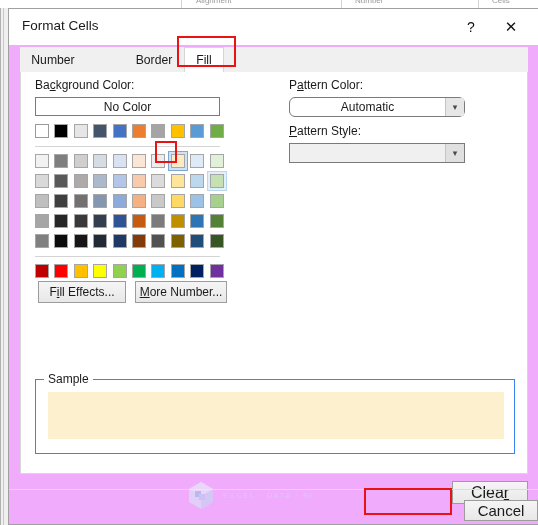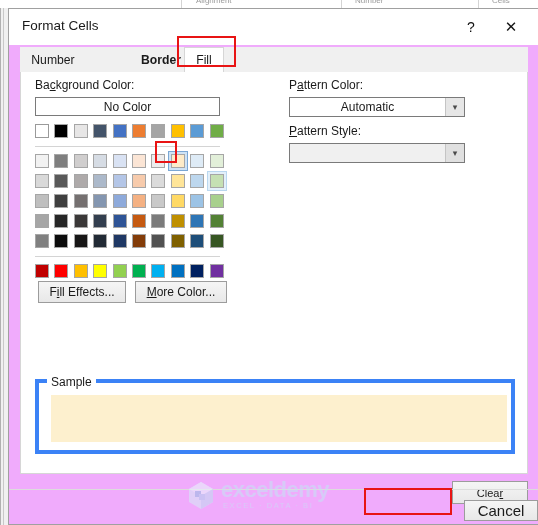--- a/index.html
+++ b/index.html
@@ -93,21 +93,21 @@
     border: 1px solid transparent;
     cursor: default;
   }
   .tab.active {
     background: #ffffff;
     border: 1px solid #d6d6d6;
     border-bottom: 1px solid #ffffff;
   }
   #tab-number { left: 2px;  width: 62px; }
   #tab-font   { left: 66px; width: 52px; }
-  #tab-border { left: 111px;width: 60px; font-weight: bold; }
+  #tab-border { left: 104px;width: 60px; }
   #tab-fill   { left: 164px;width: 40px; }
 
   
   .annot {
     position: absolute;
     border: 2.5px solid #e81414;
     pointer-events: none;
     z-index: 40;
   }
   #annot-fill-tab { left: 177px; top: 36px; width: 59px; height: 31px; }
@@ -215,30 +215,30 @@
     font-size: 12px;
     color: #1a1a1a;
   }
   .combo .combo-arrow {
     width: 19px; height: 18px;
     background: #e6e6e6;
     border-left: 1px solid #c4c4c4;
     display: flex; align-items: center; justify-content: center;
     font-size: 9px; color: #4a4a4a;
   }
-  #pattern-color-combo { left: 268px; top: 25px; width: 176px; }
+  #pattern-color-combo { left: 268px; top: 25px; width: 176px; border-radius: 6px; }
   #pattern-style-combo { left: 268px; top: 71px; width: 176px; background: #f0f0f0; }
   #pattern-style-combo .combo-arrow { background: #e0e0e0; }
 
   
   #sample-group {
     position: absolute;
     left: 14px; top: 307px;
     width: 480px; height: 75px;
-    border: 4px solid #3b82f6;
+    border: 1px solid #3b82f6;
   }
   #sample-legend {
     position: absolute;
     left: 8px; top: -8px;
     background: #ffffff;
     padding: 0 4px;
     font-size: 12px;
     color: #1a1a1a;
   }
   #sample-swatch {
@@ -246,21 +246,21 @@
     left: 12px; top: 12px;
     width: 456px; height: 47px;
   }
 
   
   #clear-btn {
     position: absolute;
     left: 443px; top: 472px;
     width: 76px; height: 23px;
     display: flex; align-items: center; justify-content: center;
-    font-size: 11px; color: #1a1a1a;
+    font-size: 16px; color: #1a1a1a;
     background: linear-gradient(#f5f5f5, #e8e8e8);
     border: 1px solid #9c9c9c;
     cursor: default;
   }
   #clear-btn u { text-decoration: underline; }
 
   
   #ok-btn {
     position: absolute;
     left: 367px; top: 491px;
@@ -447,21 +447,21 @@
           <div class="swatch" style="background: rgb(112, 48, 160);"></div>
         </div>
 
       <div class="dlg-btn" id="fill-effects-btn">
         <span>F</span>
           <u>i</u>
           <span>ll Effects...</span>
       </div>
       <div class="dlg-btn" id="more-colors-btn">
         <u>M</u>
-          <span>ore Color...</span>
+          <span>ore Number...</span>
       </div>
 
       <div class="field-label" style="left:268px; top:6px;">
         <span>P</span><u>a</u><span>ttern Color:</span>
       </div>
       <div class="combo" id="pattern-color-combo">
         <div class="combo-text">Automatic</div>
         <div class="combo-arrow">▾</div>
       </div>
 
@@ -496,16 +496,15 @@
 
 <div id="watermark">
   <svg width="30" height="30" viewBox="0 0 30 30">
     <polygon points="15,2 27,9 27,22 15,29 3,22 3,9" fill="#d7e6f7"></polygon>
     <polygon points="15,2 27,9 15,16 3,9" fill="#e8f1fb"></polygon>
     <polygon points="15,16 27,9 27,22 15,29" fill="#c3d9f2"></polygon>
     <rect x="9" y="11" width="6" height="6" fill="#9dbfe4"></rect>
     <rect x="13" y="14" width="6" height="6" fill="#b6d0ee"></rect>
   </svg>
   <div id="wm-text-wrap">
-    <div id="wm-name">exceldemy</div>
     <div id="wm-tag">EXCEL · DATA · BI</div>
   </div>
 </div>
 
 </body></html>

